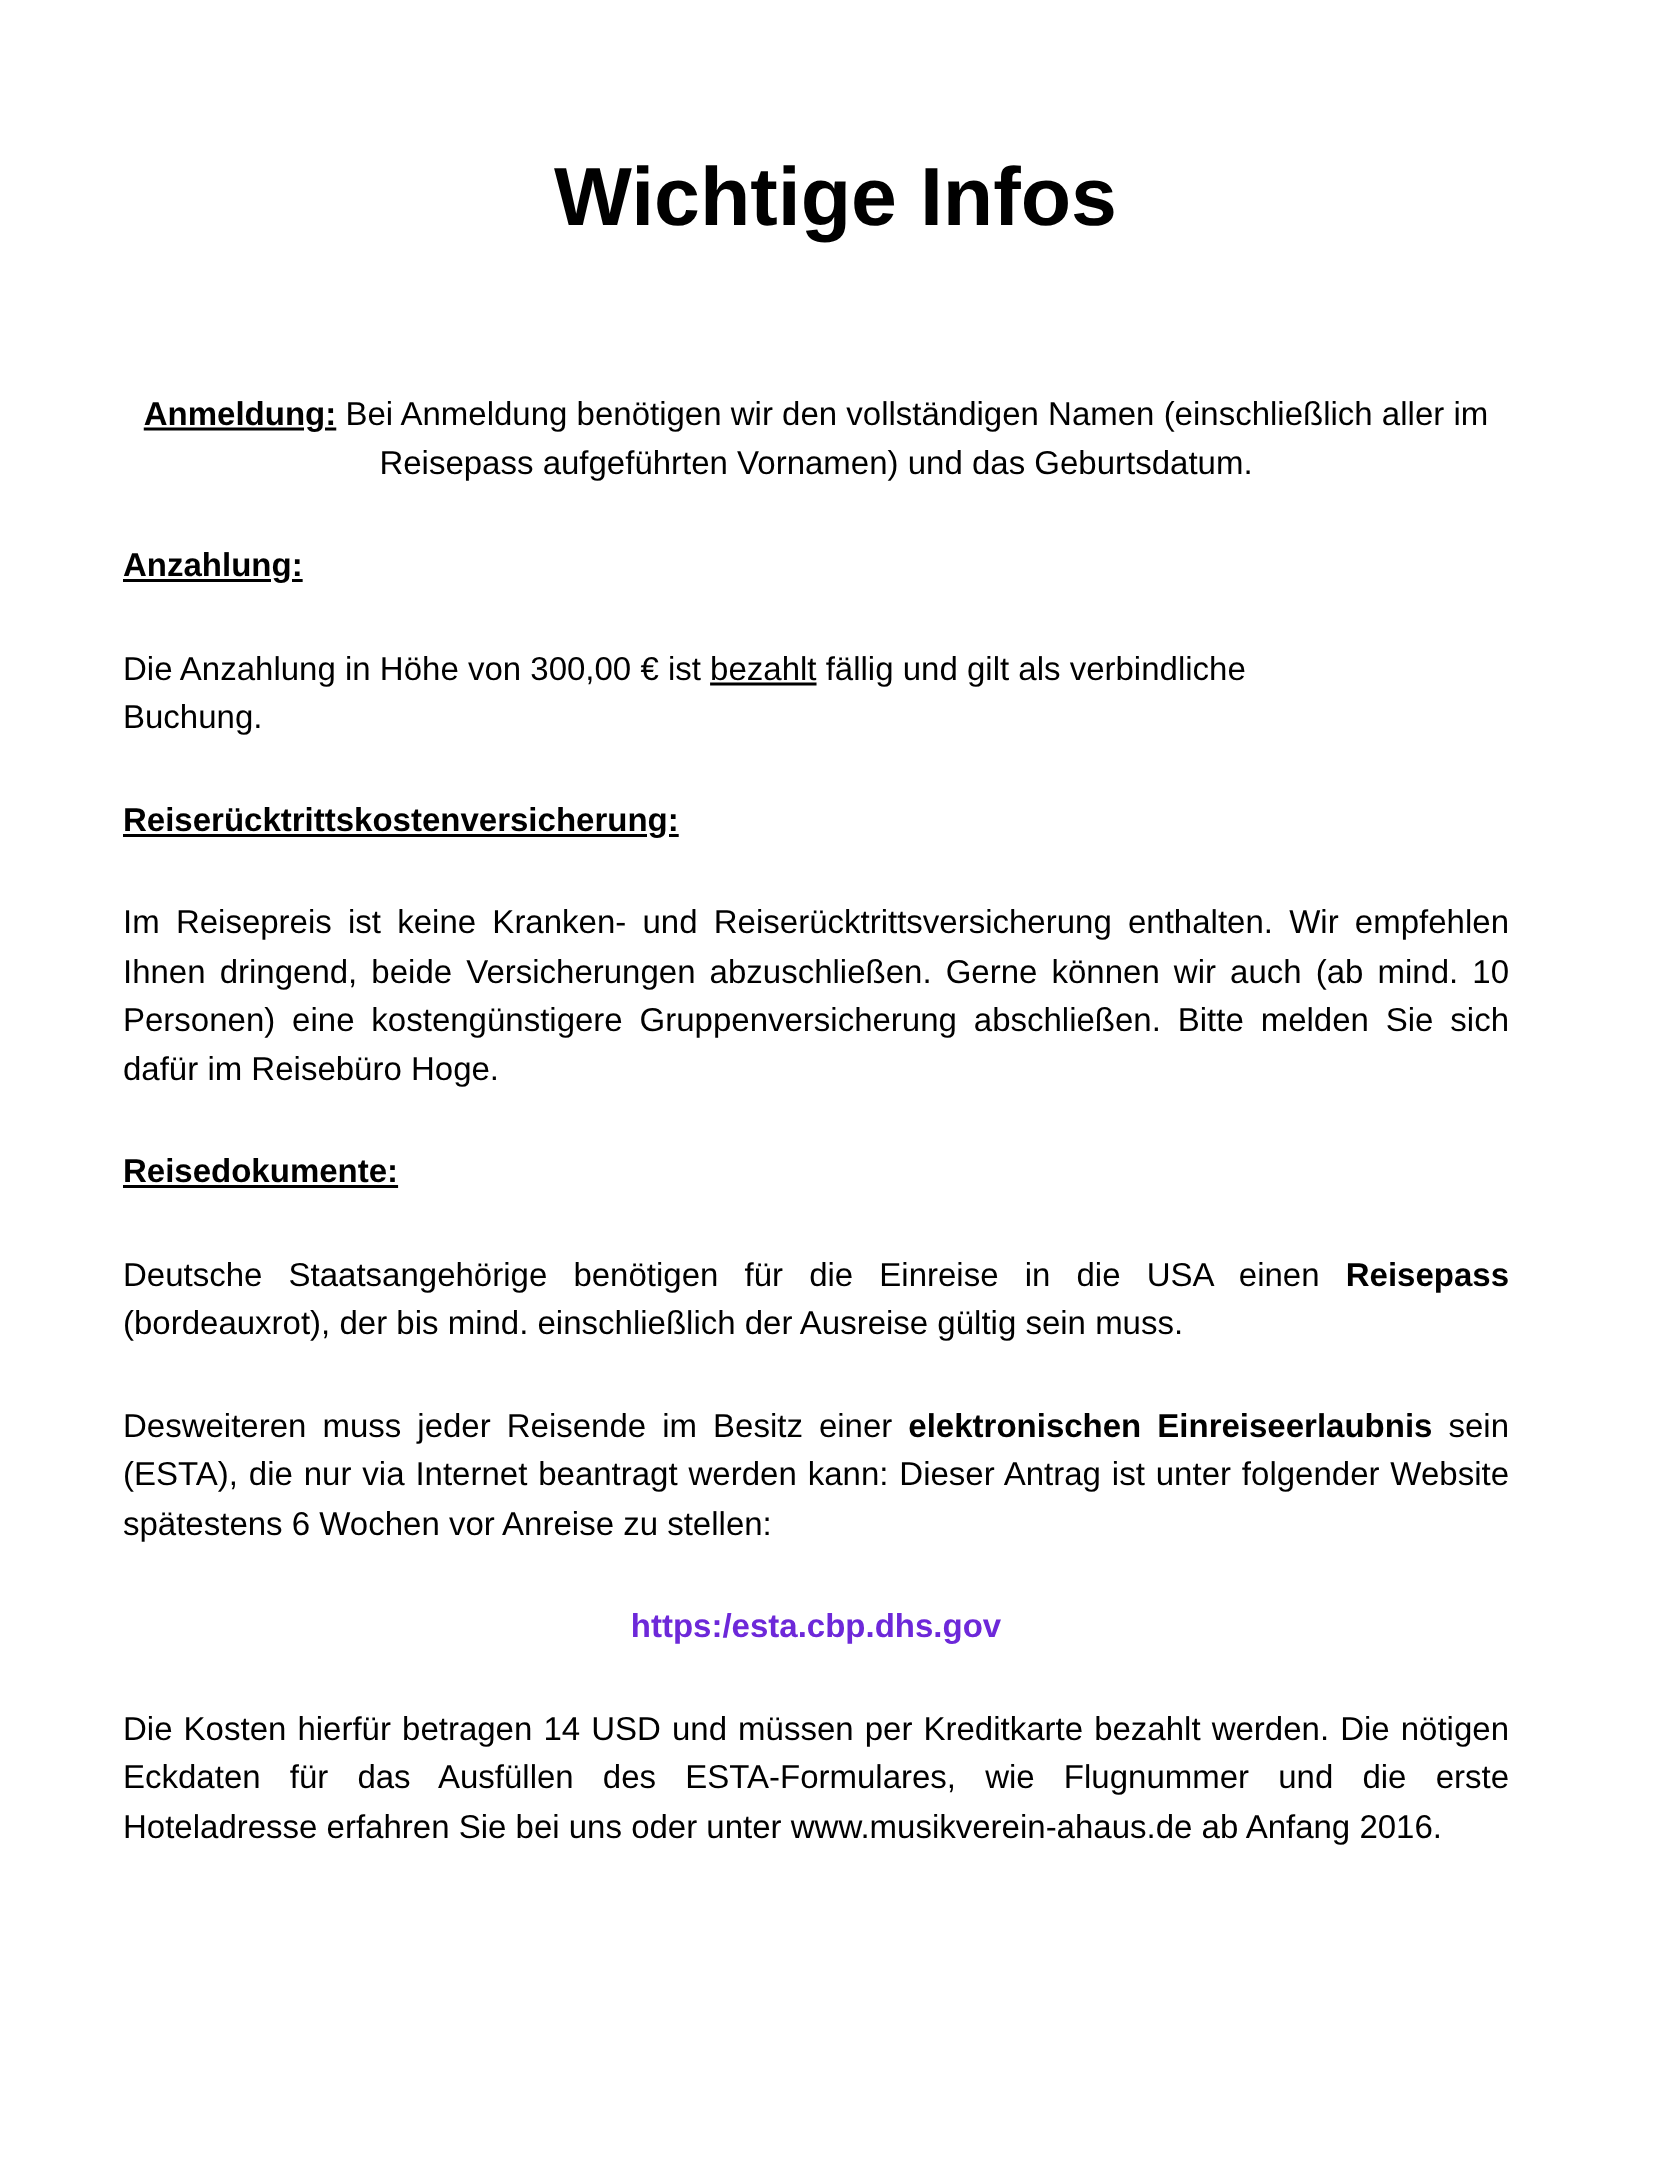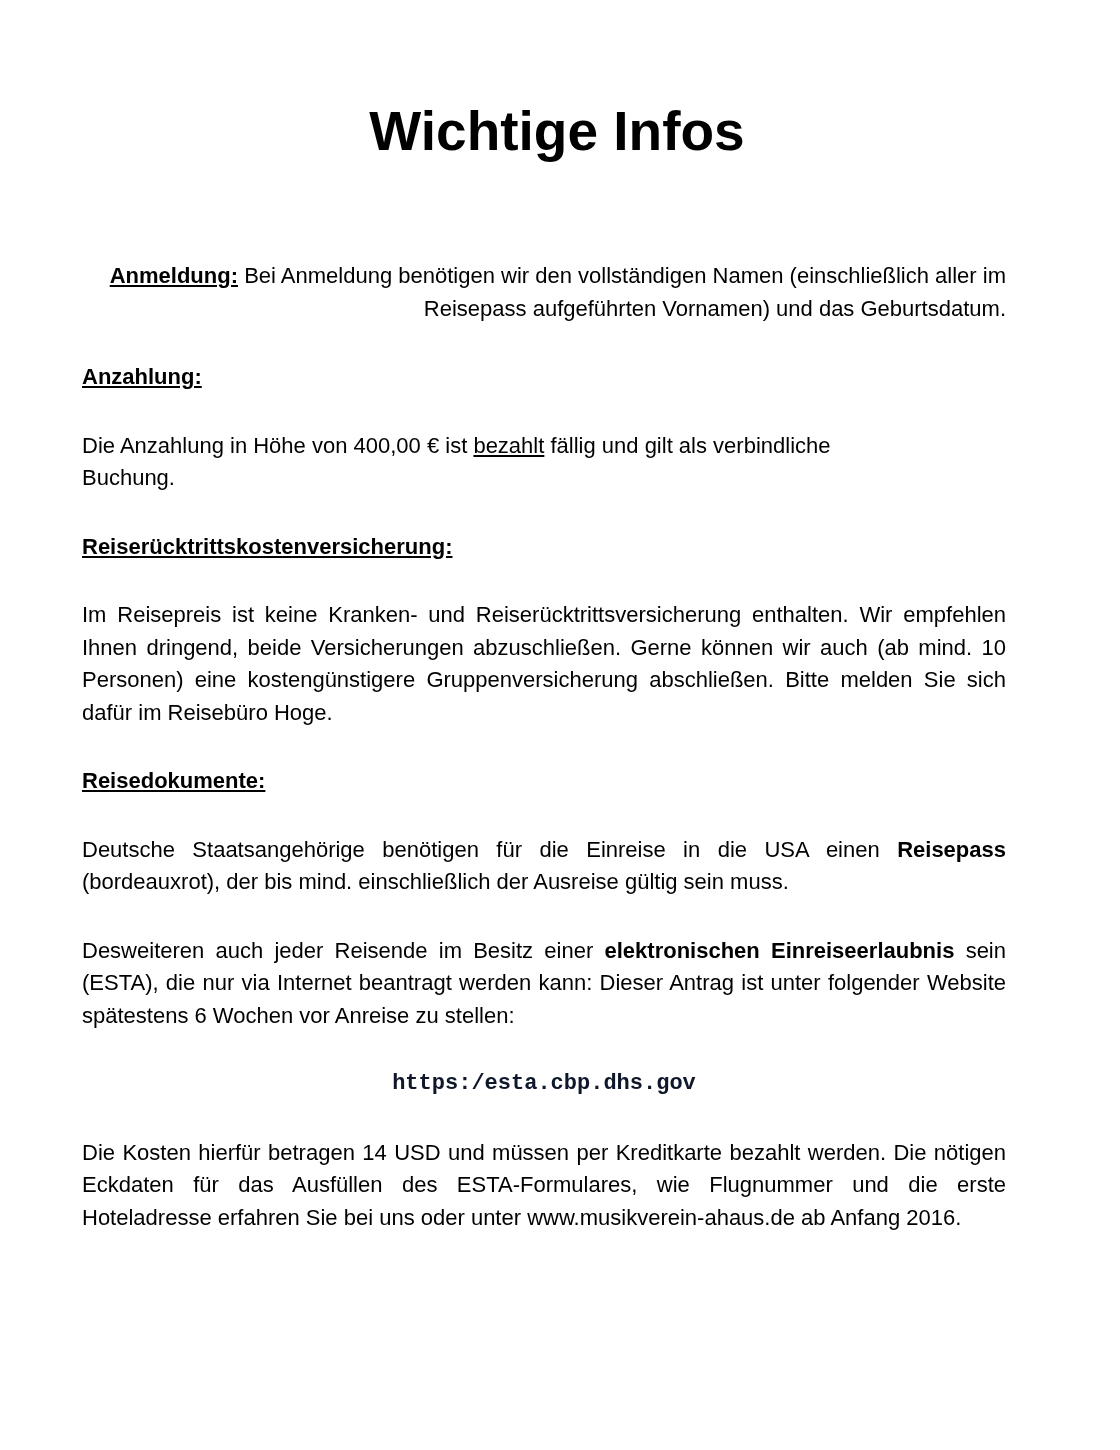--- a/index.html
+++ b/index.html
@@ -8,44 +8,44 @@
   .page { position: absolute; left: 82px; top: 0; width: 924px; }
   .title { position: absolute; top: 97px; left: 13px; width: 924px; text-align: center;
            font-weight: bold; font-size: 55px; line-height: 68px; margin: 0; }
   .content { position: absolute; top: 260px; left: 0; width: 924px; font-size: 22px; line-height: 32.5px; }
   p { margin: 0; }
   .justify { text-align: justify; }
   .heading { font-weight: bold; text-decoration: underline; }
   .gap { margin-top: 36px; }
   .u { text-decoration: underline; }
   .b { font-weight: bold; }
-  .url { text-align: center; color: #0f172a; font-weight: bold; font-family: Liberation Mono, monospace; }
+  .url { text-align: center; color: #6d28d9; font-weight: bold; }
 </style>
 </head>
 <body>
 
 <div class="page">
   <h1 class="title">Wichtige Infos</h1>
 
   <div class="content">
-    <p class="justify" style="text-align:right;">
+    <p class="justify" style="text-align:center;">
       <span class="heading">Anmeldung:</span><span> Bei Anmeldung benötigen wir den vollständigen Namen (einschließlich aller im Reisepass aufgeführten Vornamen) und das Geburtsdatum.</span>
     </p>
 
     <p class="heading gap">Anzahlung:</p>
     <p class="gap" style="width:830px;">
-      <span>Die Anzahlung in Höhe von 400,00 € ist </span><span class="u">bezahlt</span><span> fällig und gilt als verbindliche Buchung.</span>
+      <span>Die Anzahlung in Höhe von 300,00 € ist </span><span class="u">bezahlt</span><span> fällig und gilt als verbindliche Buchung.</span>
     </p>
 
     <p class="heading gap">Reiserücktrittskostenversicherung:</p>
     <p class="justify gap">Im Reisepreis ist keine Kranken- und Reiserücktrittsversicherung enthalten. Wir empfehlen Ihnen dringend, beide Versicherungen abzuschließen. Gerne können wir auch (ab mind. 10 Personen) eine kostengünstigere Gruppenversicherung abschließen. Bitte melden Sie sich dafür im Reisebüro Hoge.</p>
 
     <p class="heading gap">Reisedokumente:</p>
     <p class="justify gap">
       <span>Deutsche Staatsangehörige benötigen für die Einreise in die USA einen </span><span class="b">Reisepass</span><span> (bordeauxrot), der bis mind. einschließlich der Ausreise gültig sein muss.</span>
     </p>
     <p class="justify gap">
-      <span>Desweiteren auch jeder Reisende im Besitz einer </span><span class="b">elektronischen Einreiseerlaubnis</span><span> sein (ESTA), die nur via Internet beantragt werden kann: Dieser Antrag ist unter folgender Website spätestens 6 Wochen vor Anreise zu stellen:</span>
+      <span>Desweiteren muss jeder Reisende im Besitz einer </span><span class="b">elektronischen Einreiseerlaubnis</span><span> sein (ESTA), die nur via Internet beantragt werden kann: Dieser Antrag ist unter folgender Website spätestens 6 Wochen vor Anreise zu stellen:</span>
     </p>
     <p class="url gap">https:/esta.cbp.dhs.gov</p>
     <p class="justify gap">Die Kosten hierfür betragen 14 USD und müssen per Kreditkarte bezahlt werden. Die nötigen Eckdaten für das Ausfüllen des ESTA-Formulares, wie Flugnummer und die erste Hoteladresse erfahren Sie bei uns oder unter www.musikverein-ahaus.de ab Anfang 2016.</p>
   </div>
 </div>
 
 </body></html>

